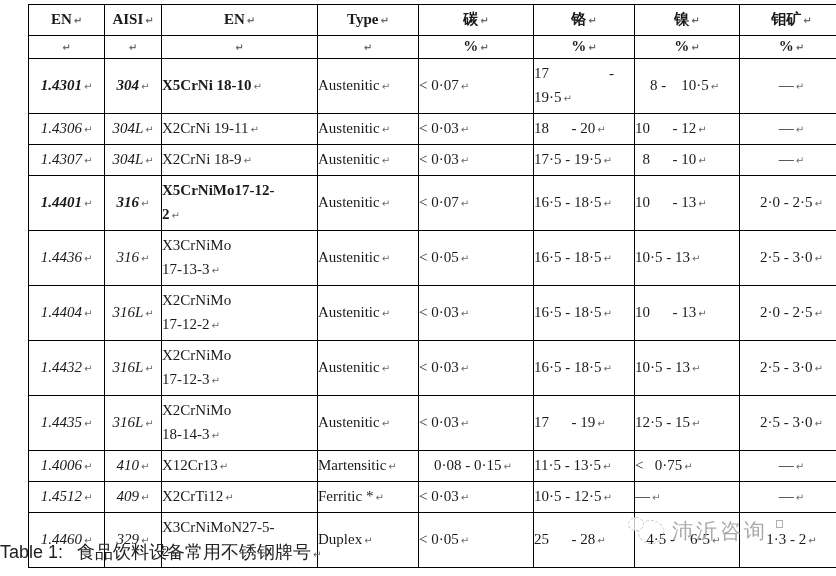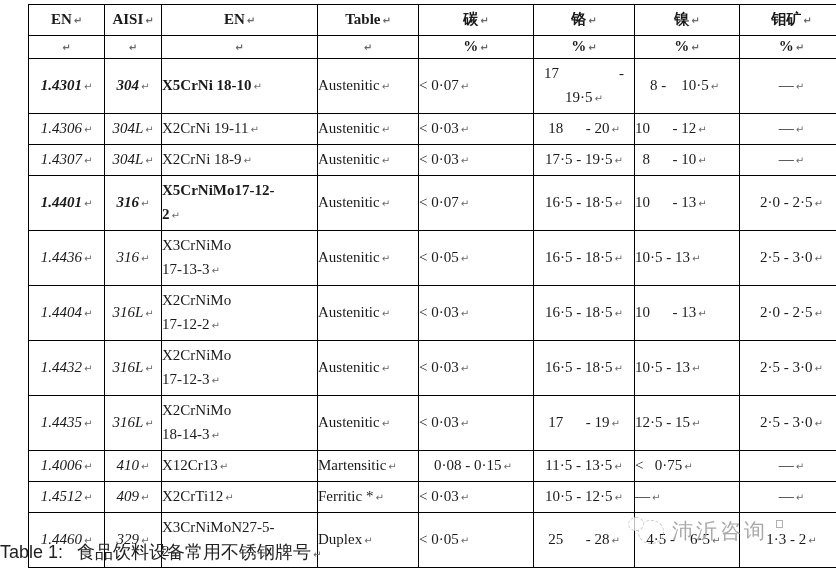--- a/index.html
+++ b/index.html
@@ -38,21 +38,21 @@
   col.c-mo   { width: 104px; }
   col.c-gut  { width: 18px; }
 
   thead th { font-weight: bold; font-size: 16px; text-align: center; line-height: 24px; }
   thead tr.pct-row th { font-size: 15px; line-height: 19px; padding: 1px 0; }
 
   td.a-en, td.a-aisi { text-align: center; font-style: italic; }
   td.a-name { text-align: left; padding-left: 8px; font-size: 16px; }
   td.a-type { text-align: left; padding-left: 12px; }
   td.a-c    { text-align: left; padding-left: 10px; }
-  td.a-cr   { text-align: center; padding-left: 8px; }
+  td.a-cr   { text-align: left; padding-left: 8px; }
   td.a-ni   { text-align: left; padding-left: 8px; }
   td.a-mo   { text-align: center; }
 
   .val { white-space: pre-wrap; }
   tr.bold-row td:nth-child(-n+3) .val { font-weight: bold; }
 
   .mark {
     color: #6a6a6a;
     font-family: "DejaVu Sans", sans-serif;
     font-size: 10px;
@@ -126,21 +126,21 @@
         <col class="c-cr">
         <col class="c-ni">
         <col class="c-mo">
         <col class="c-gut">
     </colgroup>
     <thead>
       <tr>
         <th><span class="val">EN</span><span class="mark">↵</span></th>
         <th><span class="val">AISI</span><span class="mark">↵</span></th>
         <th><span class="val">EN</span><span class="mark">↵</span></th>
-        <th><span class="val">Table</span><span class="mark">↵</span></th>
+        <th><span class="val">Type</span><span class="mark">↵</span></th>
         <th><span class="val">碳</span><span class="mark">↵</span></th>
         <th><span class="val">铬</span><span class="mark">↵</span></th>
         <th><span class="val">镍</span><span class="mark">↵</span></th>
         <th><span class="val">钼矿</span><span class="mark">↵</span></th>
         <th class="gutter"><span class="mark">↵</span></th>
       </tr>
       <tr class="pct-row">
         <th class="blank"><span class="mark">↵</span></th>
         <th class="blank"><span class="mark">↵</span></th>
         <th class="blank"><span class="mark">↵</span></th>

